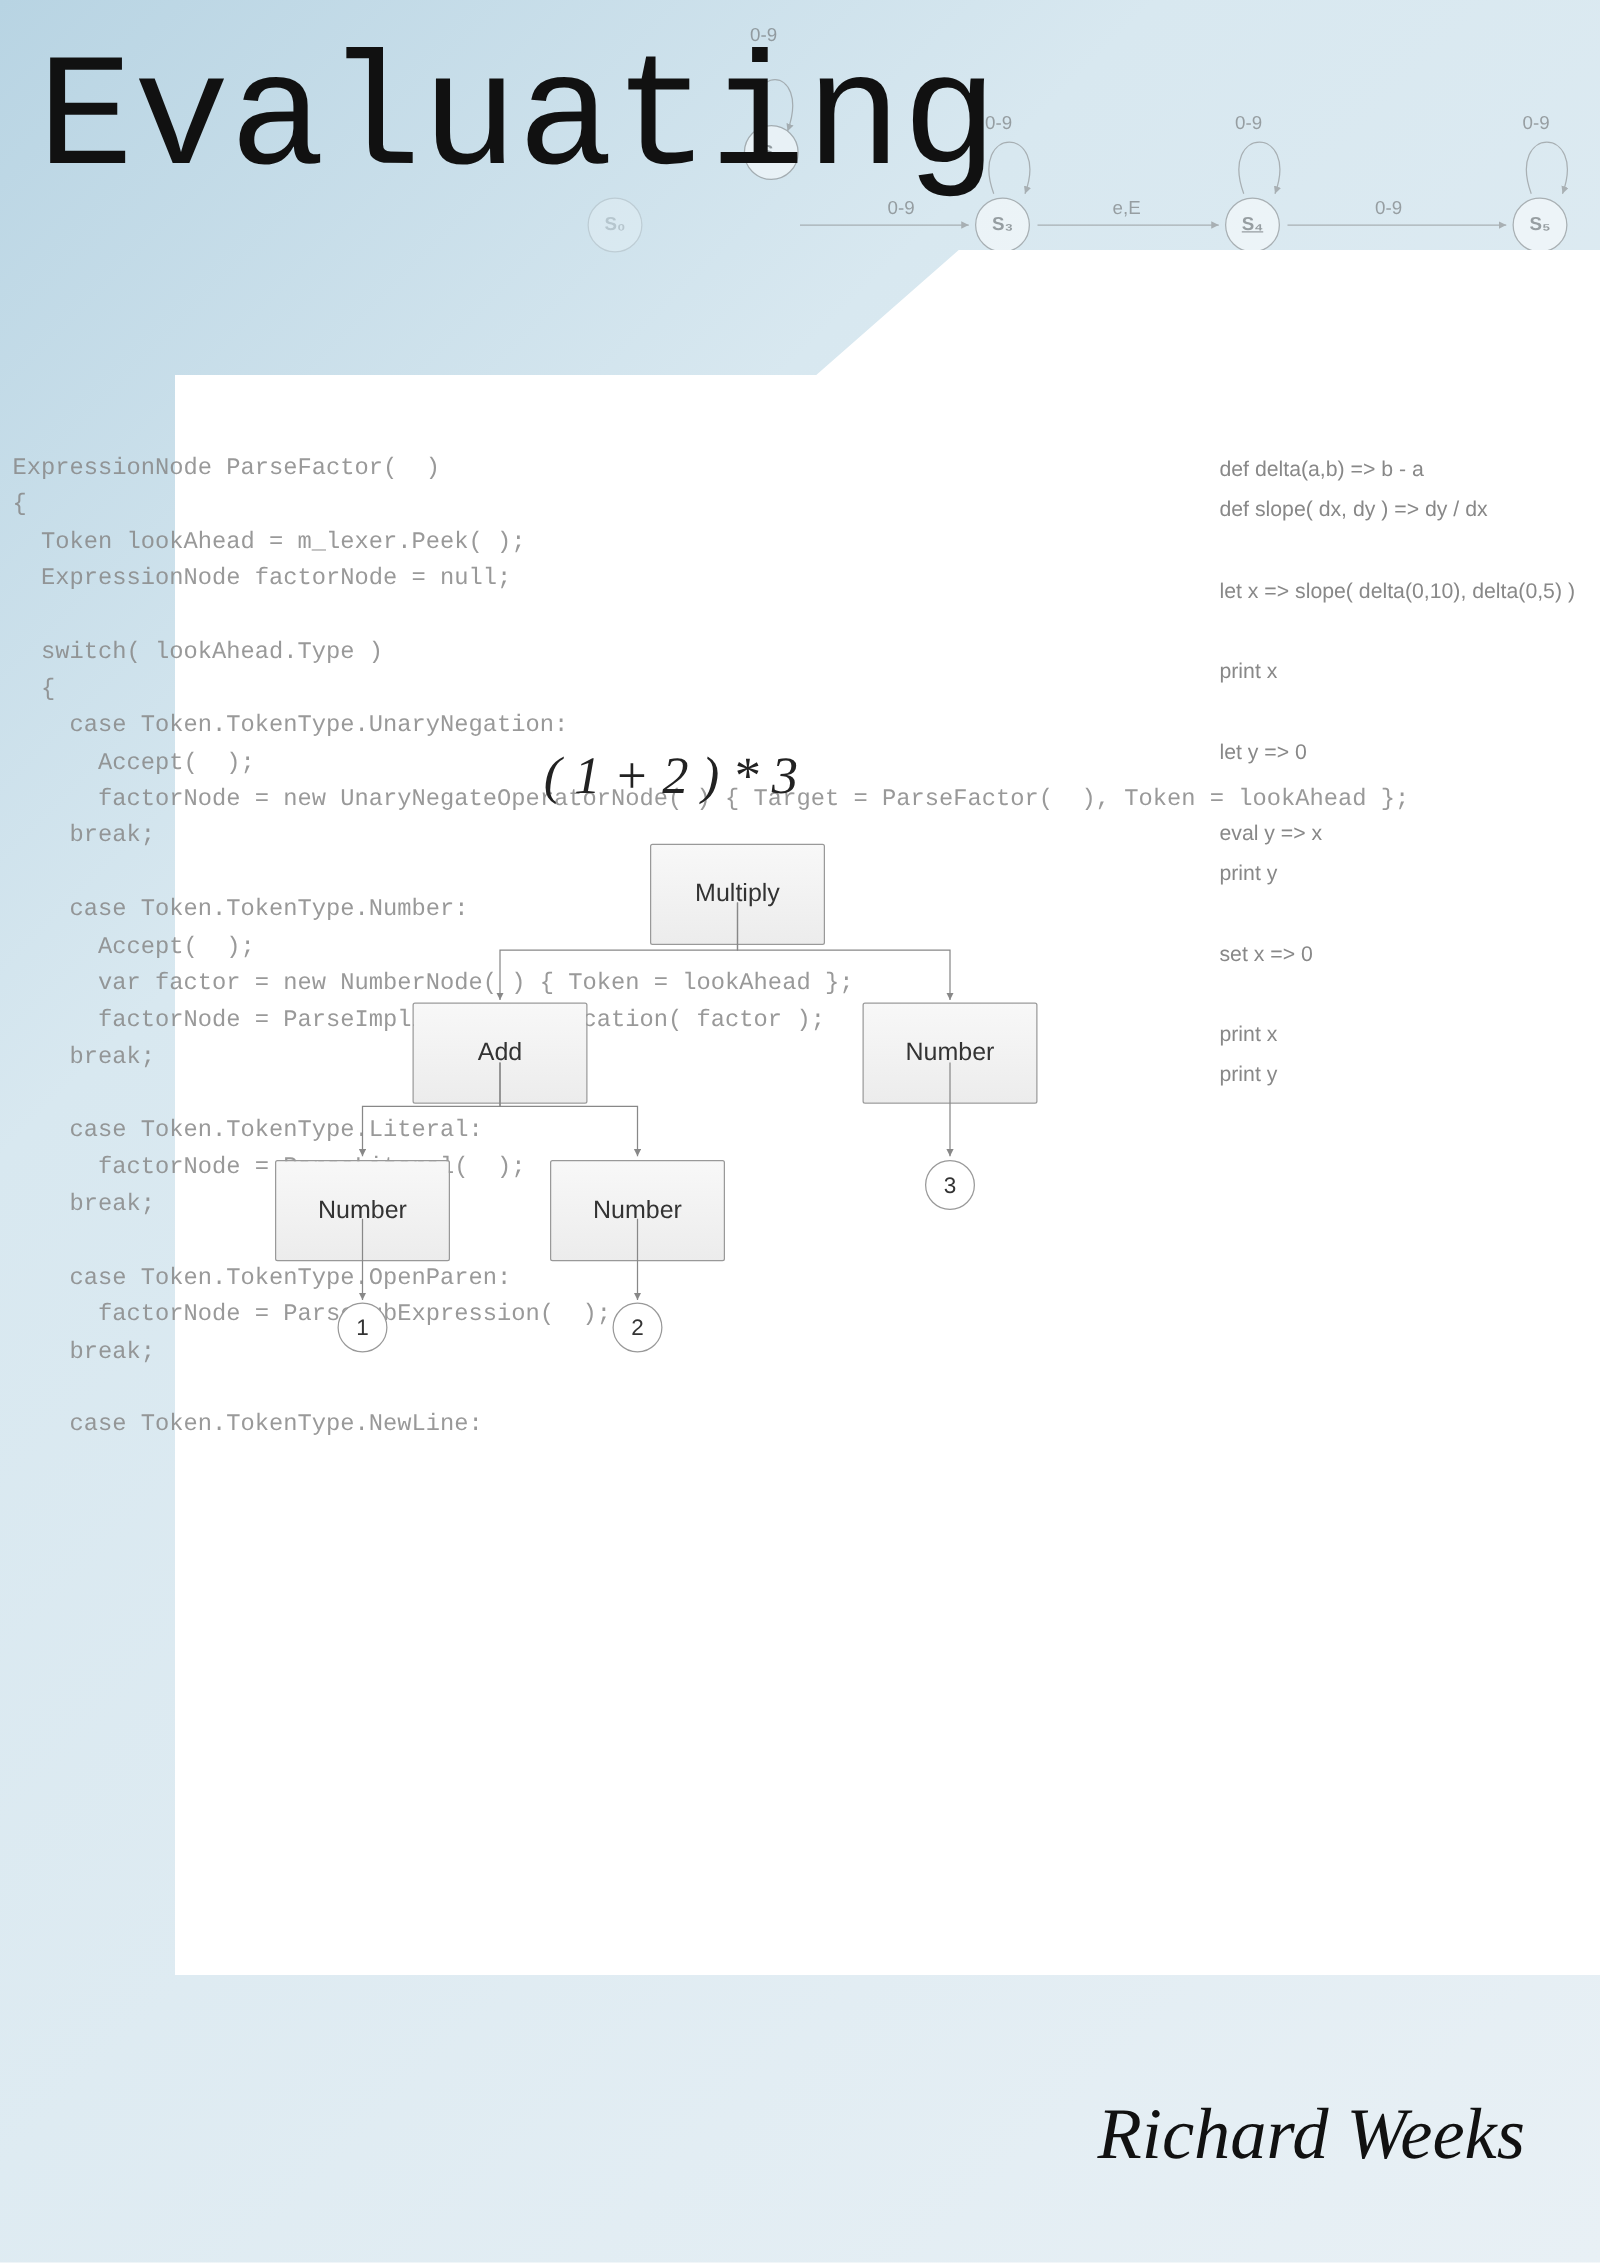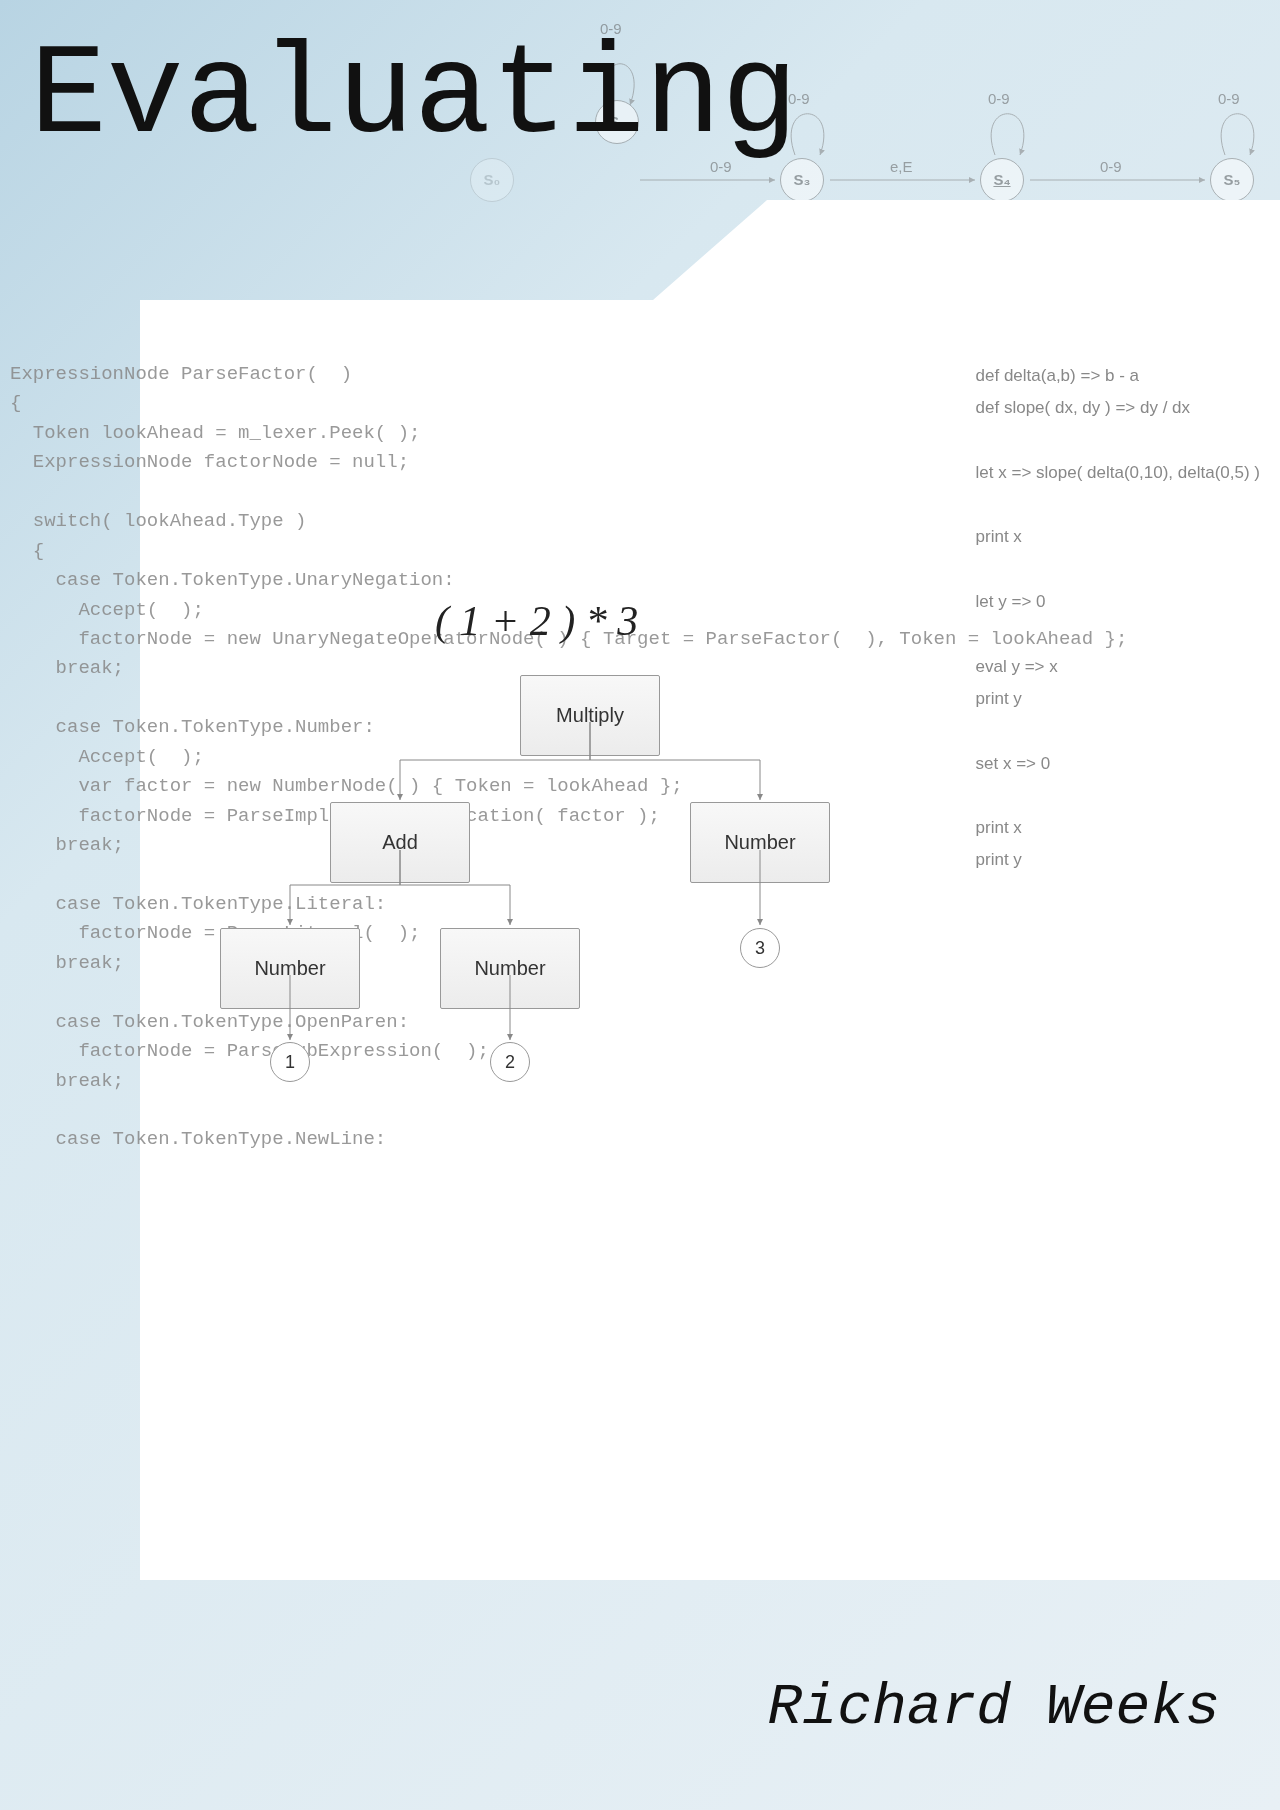--- a/index.html
+++ b/index.html
@@ -108,21 +108,21 @@
     font-family: 'Palatino Linotype', Georgia, serif;
     font-size: 42px;
     color: #111;
     line-height: 1.35;
     z-index: 30;
   }
   .author {
     position: absolute;
     bottom: 70px;
     right: 60px;
-    font-family: Liberation Mono, monospace;
+    font-family: Liberation Serif, serif;
     font-style: italic;
     font-size: 58px;
     color: #111;
     z-index: 30;
   }
   .state-diagram {
     position: absolute;
     top: 10px;
     right: 0;
     width: 850px;

